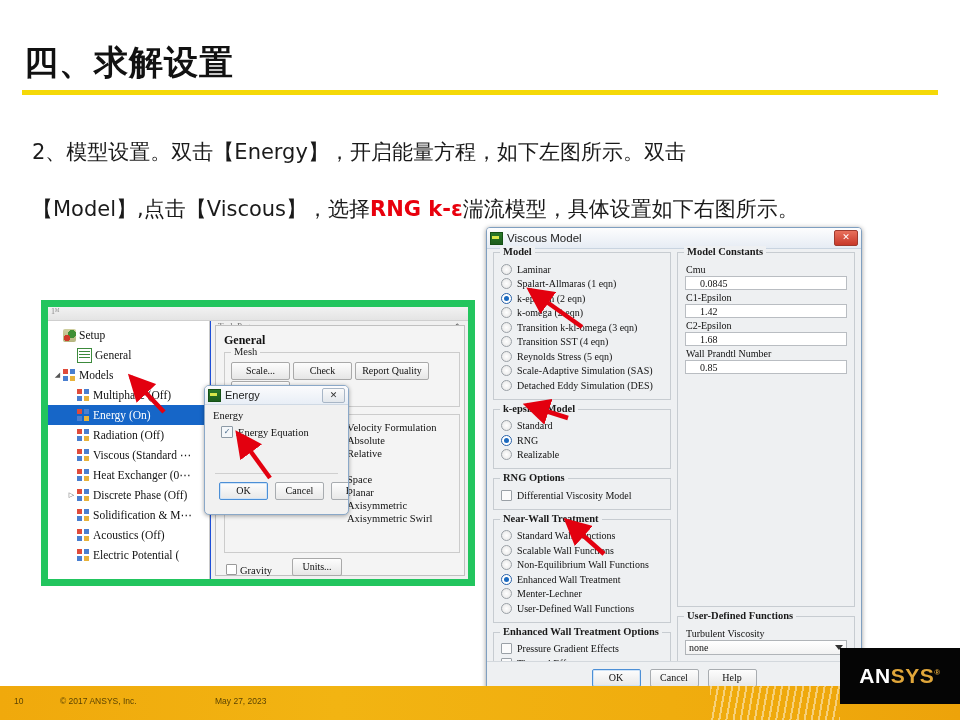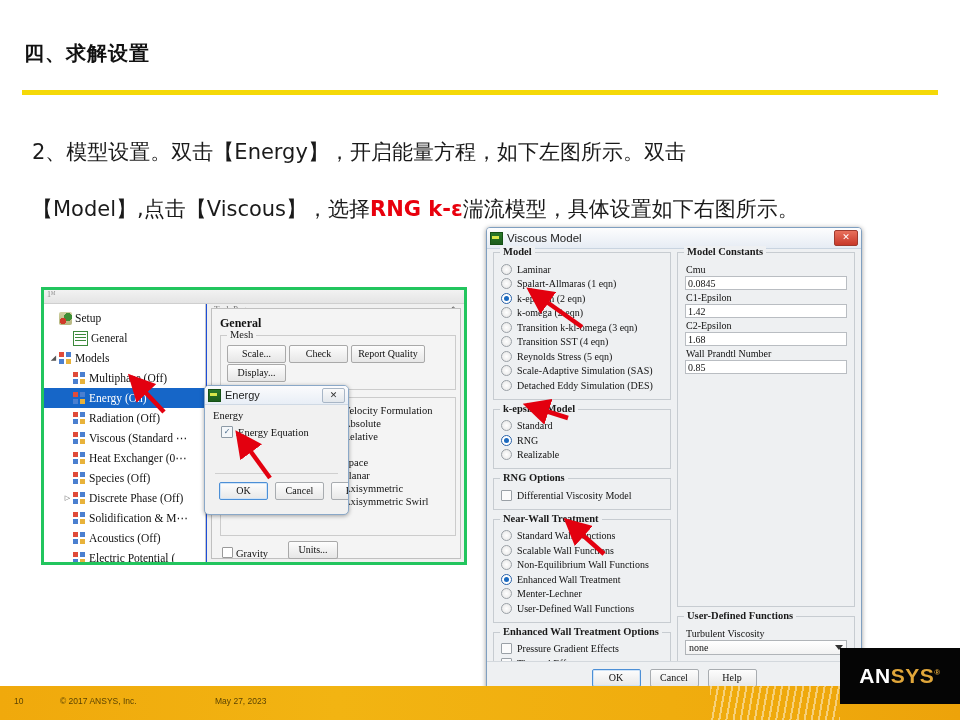--- a/index.html
+++ b/index.html
@@ -5,42 +5,42 @@
   html,body{margin:0;padding:0;}
   body{
     width:960px;height:720px;overflow:hidden;
     background:#ffffff;
     font-family:"Liberation Sans", sans-serif;
     position:relative;
   }
   
   #slide-title{
     position:absolute;left:24px;top:40px;
-    font-size:20px;font-weight:bold;color:#111;
+    font-size:34px;font-weight:bold;color:#111;
     letter-spacing:1px;
     font-family:Liberation Serif, serif;
   }
   #title-rule{
     position:absolute;left:22px;top:90px;width:916px;height:5px;
     background:#f5d908;
   }
   
   .body-line{
     position:absolute;color:#1a1a1a;font-size:21px;
     font-family:"DejaVu Sans","Liberation Sans",sans-serif;
     white-space:nowrap;
   }
   #body-line-1{left:32px;top:138px;}
   #body-line-2{left:32px;top:195px;}
   .redbold{color:#e8000d;font-weight:bold;}
 
   
   #left-shot{
-    position:absolute;left:41px;top:287px;width:420px;height:272px;
-    background:#1d4ed8;border:3px solid #22c55e;overflow:hidden;
+    position:absolute;left:41px;top:300px;width:420px;height:272px;
+    background:#1d4ed8;border:7px solid #22c55e;overflow:hidden;
     font-family:"Liberation Serif",serif;
   }
   #left-shot .topstrip{
     position:absolute;left:0;top:0;width:100%;height:14px;
     background:linear-gradient(#f2f2f2,#e4e4e4);
     border-bottom:1px solid #cfcfcf;
     font-size:8px;color:#888;padding-left:3px;box-sizing:border-box;
     font-family:"Liberation Serif",serif;
   }
   
@@ -132,21 +132,21 @@
   .vgrp>.lg{position:absolute;top:-7px;left:6px;background:#eef0f2;padding:0 3px;
     font-size:10.5px;font-weight:bold;color:#1a1a1a;white-space:nowrap;}
   .rrow{display:flex;align-items:center;height:14.5px;font-size:10px;color:#111;white-space:nowrap;}
   .radio{width:9px;height:9px;border-radius:50%;border:1px solid #9aa0a6;
     background:radial-gradient(#ffffff,#e3e3e3);margin-right:5px;flex:0 0 9px;position:relative;}
   .radio.on{border-color:#2a62a8;background:#ffffff;}
   .radio.on:after{content:"";position:absolute;left:2px;top:2px;width:5px;height:5px;border-radius:50%;background:#1b6ac0;}
   .chk{width:9px;height:9px;border:1px solid #9aa0a6;background:#fbfbfb;margin-right:5px;flex:0 0 9px;border-radius:1px;}
   .flab{font-size:10px;color:#111;margin:2px 0 1px 1px;white-space:nowrap;}
   .ftxt{width:100%;height:14px;background:#fff;border:1px solid #b9bdc2;box-sizing:border-box;
-    font-size:10px;color:#111;padding:0 2px;line-height:13px;font-family:"Liberation Serif",serif;}
+    font-size:10px;color:#111;padding:0 14px;line-height:13px;font-family:"Liberation Serif",serif;}
   .fsel{width:100%;height:15px;background:linear-gradient(#ffffff,#f2f2f2);border:1px solid #b0b4b8;
     box-sizing:border-box;font-size:10px;color:#111;padding:0 3px;line-height:14px;position:relative;
     font-family:"Liberation Serif",serif;}
   .fsel .arw{position:absolute;right:3px;top:4px;width:0;height:0;
     border-left:4px solid transparent;border-right:4px solid transparent;border-top:5px solid #333;}
   .vbtnbar{position:absolute;left:0;right:0;bottom:0;height:32px;border-top:1px solid #d3d8dd;
     display:flex;align-items:center;justify-content:center;gap:9px;background:#eef0f2;}
   .vbtn{min-width:33px;height:16px;padding:0 7px;border:1px solid #a8acb0;border-radius:2px;
     background:linear-gradient(#fdfdfd,#e8e8e8);font-size:10px;color:#111;text-align:center;line-height:15px;}
   .vbtn.def{border:1px solid #4c8fd6;box-shadow:inset 0 0 0 1px #cfe3f7;}
@@ -223,25 +223,20 @@
       </div>
       <div class="tree-row t-ind2">
         <span class="tw"></span>
         <span class="ticon ic-model"></span>
         <span class="tlabel">Viscous  (Standard ⋯</span>
       </div>
       <div class="tree-row t-ind2">
         <span class="tw"></span>
         <span class="ticon ic-model"></span>
         <span class="tlabel">Heat Exchanger  (0⋯</span>
-      </div>
-      <div class="tree-row t-ind2">
-        <span class="tw"></span>
-        <span class="ticon ic-model"></span>
-        <span class="tlabel">Species (Off)</span>
       </div>
       <div class="tree-row t-ind2">
         <span class="tw">▷</span>
         <span class="ticon ic-model"></span>
         <span class="tlabel">Discrete Phase (Off)</span>
       </div>
       <div class="tree-row t-ind2">
         <span class="tw"></span>
         <span class="ticon ic-model"></span>
         <span class="tlabel">Solidification &amp; M⋯</span>

